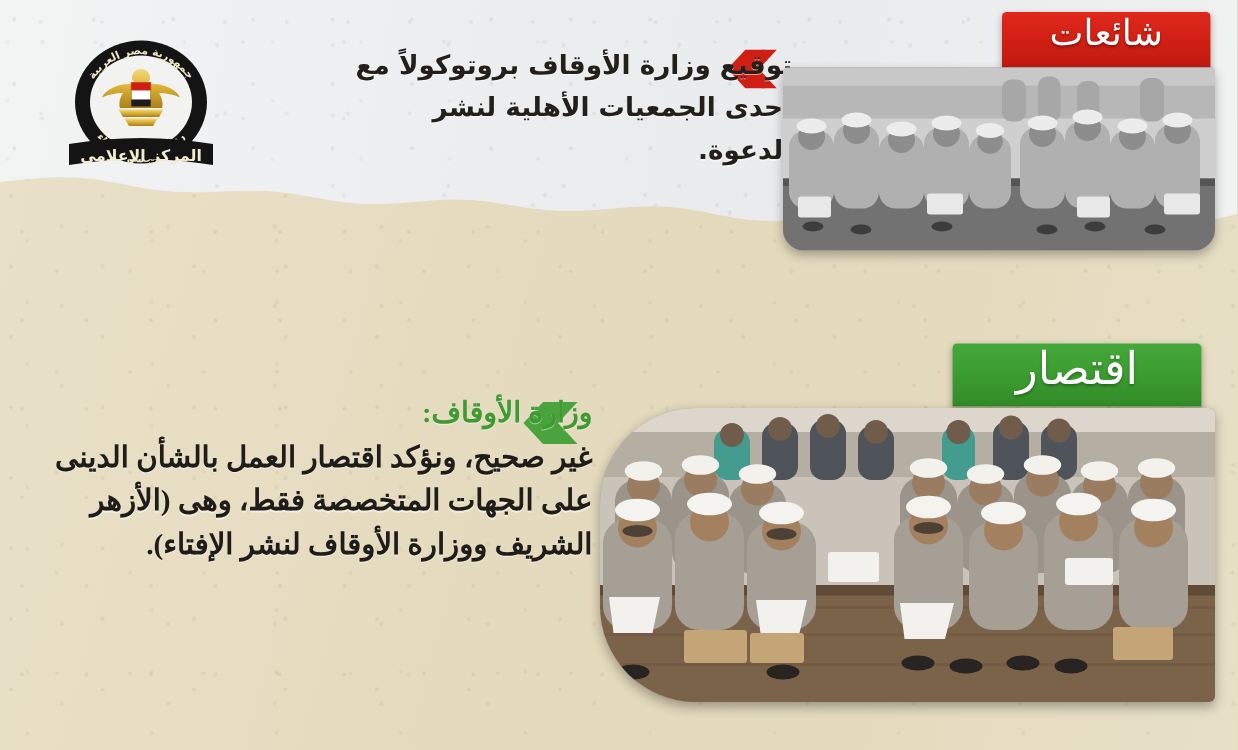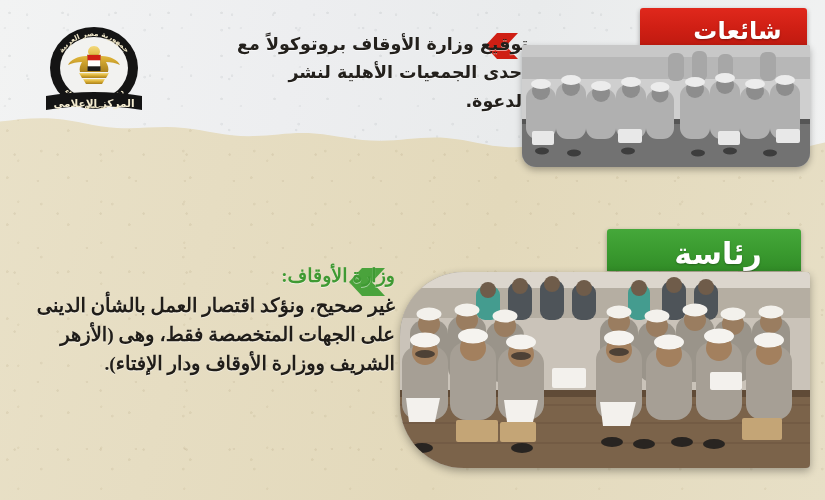--- a/index.html
+++ b/index.html
@@ -71,24 +71,23 @@
     font-size:19px;font-weight:700;color:#3f9a33;line-height:1.5;
     text-shadow:0 1px 0 rgba(255,255,255,.5);
   }
   .fact-body{
     font-size:19.5px;font-weight:700;color:#201d19;line-height:1.5;
     text-shadow:0 1px 0 rgba(255,255,255,.5);
   }
 
   
   .badge{
-    position:absolute;display:flex;align-items:flex-end;justify-content:center;
-    color:#fff;font-weight:700;direction:rtl;
+    position:absolute;display:flex;align-items:flex-start;justify-content:center;
+    color:#fff;font-weight:400;direction:rtl;
     box-shadow:0 2px 5px rgba(0,0,0,.33);
-    padding-left:28px;
   }
   .badge-rumors{
     right:18px;top:8px;width:139px;height:37px;
     background:linear-gradient(180deg,#e0281c 0%,#cf1f14 55%,#c01a10 100%);
     border-radius:3px 3px 0 0;font-size:24px;letter-spacing:1px;
     text-shadow:0 1px 2px rgba(0,0,0,.35);
   }
   .badge-facts{
     right:24px;top:229px;width:166px;height:42px;
     background:linear-gradient(180deg,#45a83a 0%,#3a9a2f 55%,#318c27 100%);
@@ -250,33 +249,33 @@
         <ellipse cx="106" cy="106" rx="7" ry="3.4"></ellipse>
           <ellipse cx="176" cy="108" rx="7" ry="3.4"></ellipse>
         <ellipse cx="208" cy="106" rx="7" ry="3.4"></ellipse>
           <ellipse cx="248" cy="108" rx="7" ry="3.4"></ellipse>
       </g>
       <rect width="288" height="122" fill="#9a9590" opacity=".14"></rect>
     </svg>
   </div>
 
   <div class="badge badge-facts">
-    <span>رئاسة</span>
+    <span>اقتصار</span>
   </div>
 
   <div class="chev" style="right:438px;top:268px">
     <svg width="44" height="28" viewBox="0 0 44 28">
       <path d="M19,0 L33,0 L20,14 L33,28 L19,28 L6,14 Z" fill="#4aa33c"></path>
       <path d="M34,0 L45,0 L32,14 L45,28 L34,28 L21,14 Z" fill="#4aa33c" transform="translate(-3,0)"></path>
     </svg>
   </div>
 
   <div class="fact-block">
     <div class="fact-head">وزارة الأوقاف:</div>
-    <div class="fact-body">غير صحيح، ونؤكد اقتصار العمل بالشأن الدينى على الجهات المتخصصة فقط، وهى (الأزهر الشريف ووزارة الأوقاف ودار الإفتاء).</div>
+    <div class="fact-body">غير صحيح، ونؤكد اقتصار العمل بالشأن الدينى على الجهات المتخصصة فقط، وهى (الأزهر الشريف ووزارة الأوقاف لنشر الإفتاء).</div>
   </div>
 
   <div class="photo photo-bottom">
     <svg viewBox="0 0 410 196" preserveAspectRatio="xMidYMid slice">
       <rect width="410" height="196" fill="#cfc9bf"></rect>
       <rect y="0" width="410" height="46" fill="#b9b2a6"></rect>
       <rect y="0" width="410" height="16" fill="#e2ddd4"></rect>
       <rect y="118" width="410" height="78" fill="#7a6148"></rect>
       <rect y="118" width="410" height="7" fill="#5d4833"></rect>
       <g opacity=".5" fill="#6a533c">

